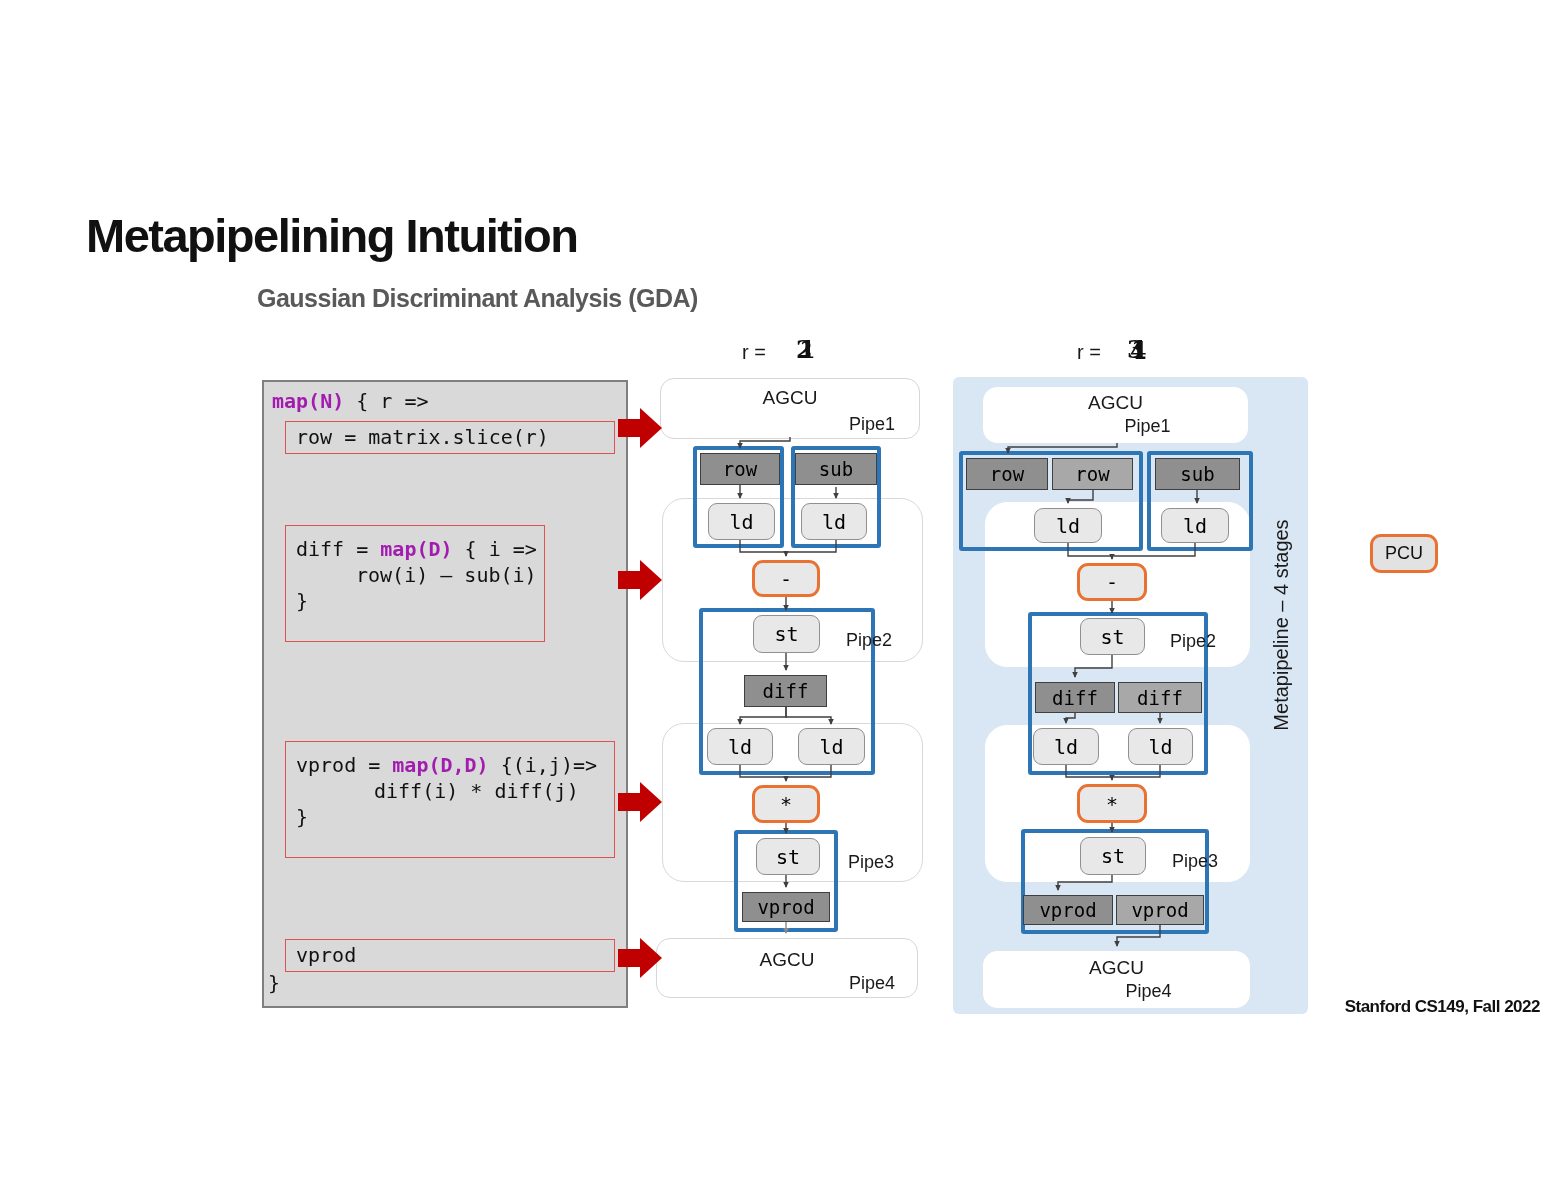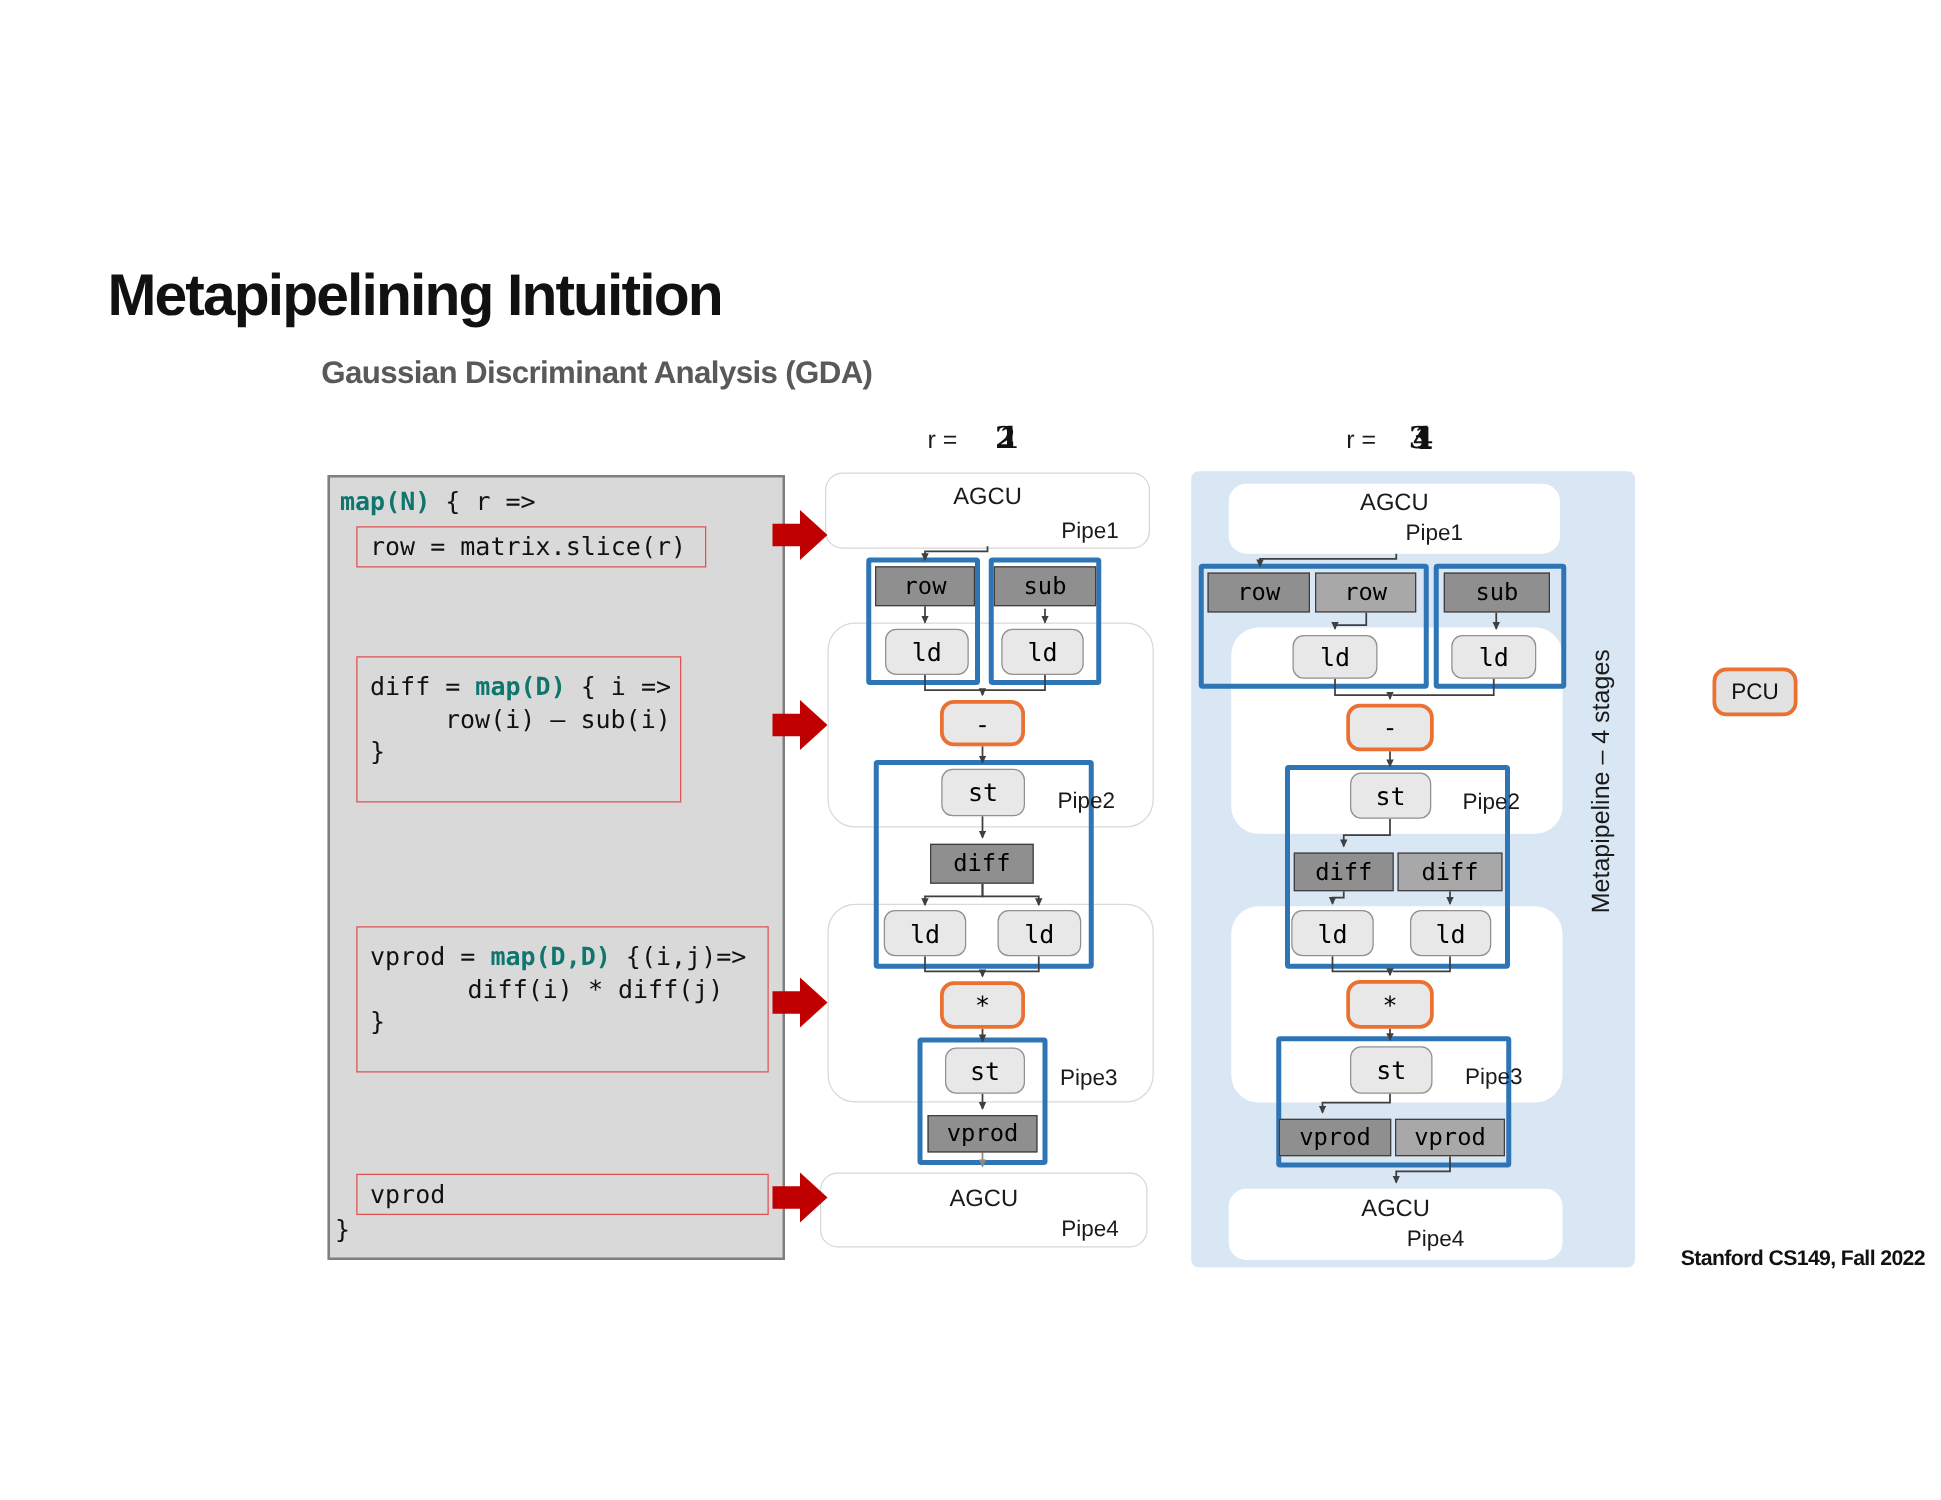--- a/index.html
+++ b/index.html
@@ -13,23 +13,23 @@
   .subtitle{left:257px;top:284px;font-size:25px;font-weight:bold;color:#595959;
             letter-spacing:-0.5px;}
   .footer{right:13px;top:997px;font-size:17px;font-weight:bold;color:#111;
           letter-spacing:-0.5px;}
 
   
   .codebox{left:262px;top:380px;width:366px;height:628px;background:#d9d9d9;
            border:2px solid #7f7f7f;box-sizing:border-box;}
   .code{font-family:"DejaVu Sans Mono",monospace;font-size:20px;color:#111;
         white-space:pre;line-height:26px;}
-  .kw{color:#0f766e;font-weight:bold;}
+  .kw{color:#a21caf;font-weight:bold;}
   .codeframe{position:absolute;border:1.5px solid #e05252;box-sizing:border-box;}
-  .cf1{left:21px;top:39px;width:280px;height:33px;}
+  .cf1{left:21px;top:39px;width:330px;height:33px;}
   .cf2{left:21px;top:143px;width:260px;height:117px;}
   .cf3{left:21px;top:359px;width:330px;height:117px;}
   .cf4{left:21px;top:557px;width:330px;height:33px;}
   .cl{position:absolute;left:12px;}
 
   
   .blockarrow{width:44px;height:40px;}
   .ba-body{position:absolute;left:0;top:11px;width:22px;height:18px;background:#c00000;}
   .ba-head{position:absolute;left:22px;top:0;width:0;height:0;
            border-top:20px solid transparent;border-bottom:20px solid transparent;

